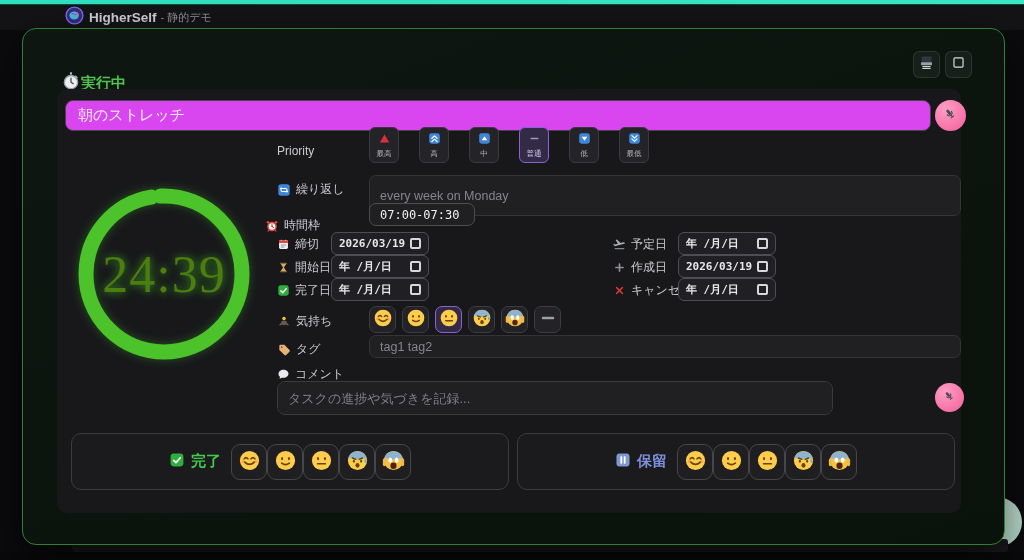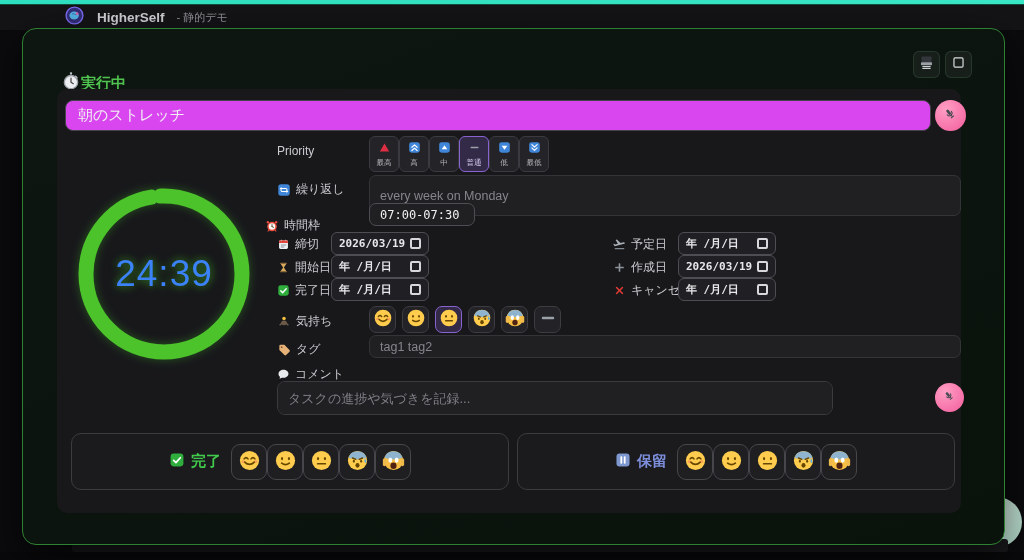--- a/index.html
+++ b/index.html
@@ -2,21 +2,21 @@
 <html><head>
 <meta charset="utf-8">
 <style>
   html,body{margin:0;padding:0;background:#09090c;}
   *{box-sizing:border-box;font-family:"Liberation Sans","DejaVu Sans",sans-serif;}
   .stage{position:relative;width:1024px;height:560px;background:#0b0b0e;overflow:hidden;}
 
   
   .topbar{position:absolute;left:0;top:0;width:100%;height:30px;background:#141417;z-index:1;}
   .tealbar{position:absolute;left:0;top:0;width:100%;height:5px;background:linear-gradient(90deg,#2fe0c0,#3ae8c8);border-bottom:1px solid #0f4f3a;}
-  .tbrow{position:absolute;left:64px;top:5px;height:25px;display:flex;align-items:center;gap:12px;}
+  .tbrow{position:absolute;left:64px;top:5px;height:25px;display:flex;align-items:center;gap:4px;}
   .appname{font-size:13.5px;font-weight:bold;color:#d2d3d7;}
   .appsub{font-size:11px;color:#97989d;}
 
   
   .fab-behind{position:absolute;left:972px;top:497px;width:50px;height:50px;border-radius:50%;
     background:radial-gradient(circle at 35% 30%,#e4f5ec,#a9d8c6);z-index:2;}
   .shelf{position:absolute;left:72px;top:539px;width:936px;height:13px;background:#1a1a1e;border-radius:3px;z-index:2;}
   .baseband{position:absolute;left:0;bottom:0;width:100%;height:8px;background:#09090b;z-index:3;}
 
   
@@ -34,33 +34,33 @@
   .titleinput{position:absolute;left:8px;top:11px;width:866px;height:31px;background:#d946ef;border:1px solid #44444a;
     border-radius:8px;color:#f1f1f3;font-size:15px;padding:0 12px;outline:none;}
   .micbtn{position:absolute;width:31px;height:31px;border-radius:50%;display:flex;align-items:center;justify-content:center;
     background:radial-gradient(circle at 35% 30%,#ff9ec4,#f25d9c);cursor:pointer;border:none;}
   .mic1{left:878px;top:11px;}
   .mic2{left:878px;top:294px;width:29px;height:29px;}
 
   
   .timerwrap{position:absolute;left:14px;top:92px;width:186px;height:186px;filter:drop-shadow(0 0 5px rgba(70,200,40,.35));}
   .timertext{position:absolute;inset:0;display:flex;align-items:center;justify-content:center;
-    font-family:Liberation Sans, sans-serif;font-size:37px;color:#3b82f6;letter-spacing:1px;
+    font-family:Liberation Serif, serif;font-size:52px;color:#4d7c0f;letter-spacing:1px;
     text-shadow:0 0 9px rgba(70,200,40,.4);}
 
   
   .flabel{position:absolute;display:flex;align-items:center;gap:5px;font-size:12px;color:#cbcbd0;white-space:nowrap;}
   .flabel .ic{display:flex;}
   .rinput{position:absolute;background:#202023;border:1px solid #333338;border-radius:7px;color:#e9e9ee;
     font-size:12.5px;padding:0 10px;outline:none;}
   .rinput::placeholder{color:#85858c;}
   .mono{font-family:"DejaVu Sans Mono",monospace;}
 
   
-  .priwrap{position:absolute;left:312px;top:47px;display:flex;gap:0;}
+  .priwrap{position:absolute;left:312px;top:38px;display:flex;gap:20px;}
   .pri{width:30px;height:36px;border-radius:6px;background:#242428;border:1px solid #3a3a40;display:flex;flex-direction:column;
     align-items:center;justify-content:center;gap:1px;cursor:pointer;padding:0;}
   .pri .plabel{font-size:7.5px;color:#b9b9bf;}
   .pri.sel{border:1.5px solid #8a63d2;background:#322a46;}
   .pri.sel .plabel{color:#d6cdf2;}
 
   
   .dateinput{position:absolute;width:98px;height:23px;background:#202024;border:1px solid #4d4d53;border-radius:6px;
     display:flex;align-items:center;justify-content:space-between;padding:0 7px;cursor:pointer;}
   .dval{font-family:"DejaVu Sans Mono",monospace;font-size:11px;font-weight:bold;color:#e8e8ec;white-space:nowrap;}

